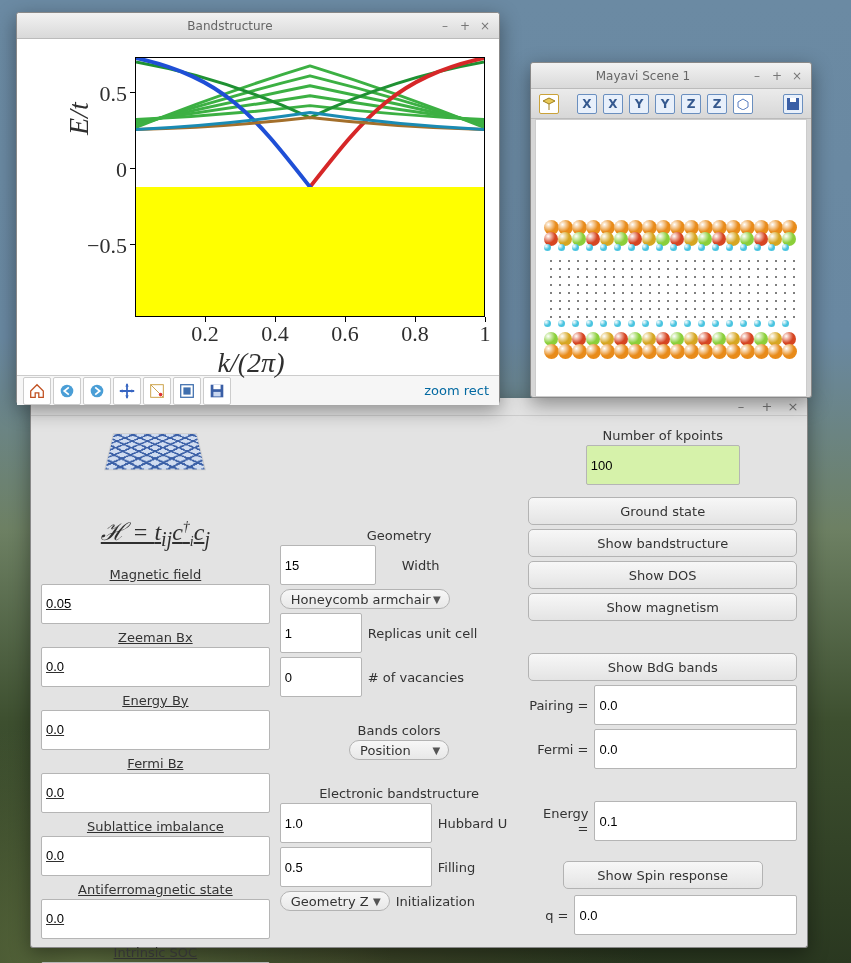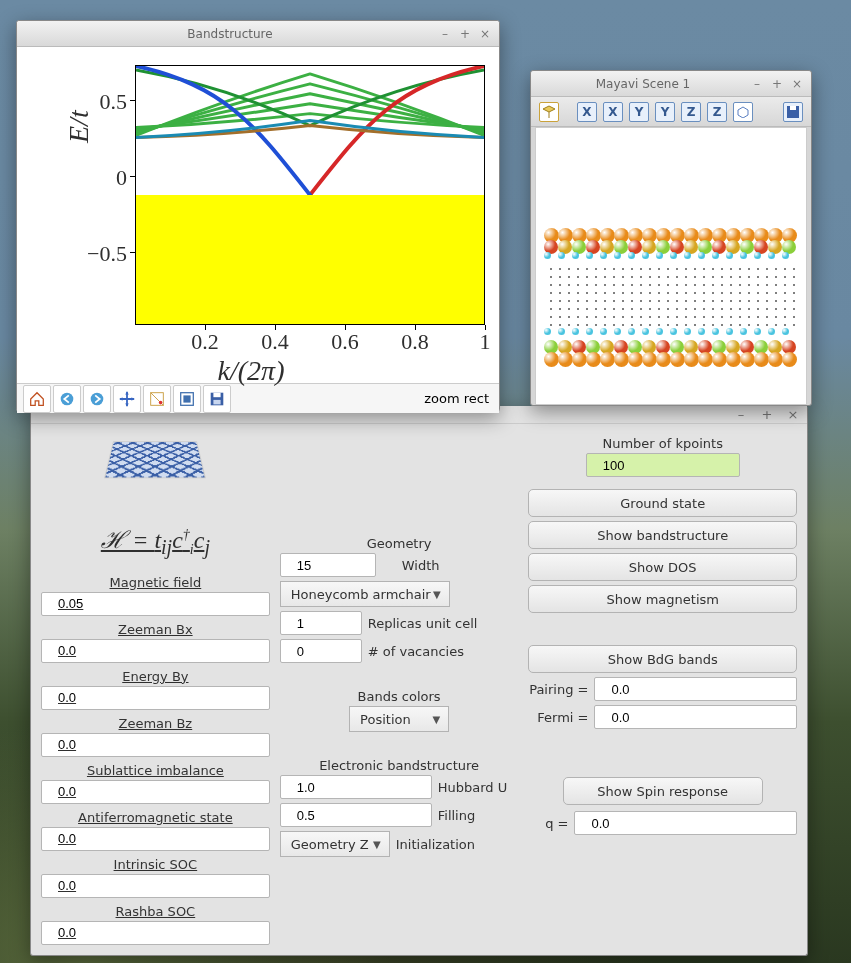--- a/index.html
+++ b/index.html
@@ -20,21 +20,20 @@
     background: radial-gradient(ellipse 60% 100% at 10% 100%, #5a6a3d 0%, transparent 60%),
                 radial-gradient(ellipse 60% 100% at 40% 100%, #3c4427 0%, transparent 60%);
     pointer-events:none;
   }
   .window {
     position:absolute;
     background:#e8e8e8;
     border:1px solid #888;
     box-shadow: 0 6px 20px rgba(0,0,0,0.4);
     border-radius:3px;
-    margin-top:8px;
   }
   .titlebar {
     height:26px;
     display:flex;
     align-items:center;
     padding:0 6px;
     background:linear-gradient(#f2f2f2,#d9d9d9);
     border-bottom:1px solid #bbb;
     border-radius:3px 3px 0 0;
     font-size:12px;
@@ -78,21 +77,21 @@
   .mpl-toolbar {
     display:flex; align-items:center; height:30px; padding:0 6px;
     border-top:1px solid #ccc; background:#f6f6f6;
   }
   .mpl-btn {
     width:28px; height:28px; border:1px solid #ccc;
     display:flex; align-items:center; justify-content:center;
     margin-right:2px; background:#fff; border-radius:2px;
   }
   .mpl-btn svg { width:18px; height:18px; }
-  .mpl-status { margin-left:auto; color:#000000; font-size:13px; padding-right:4px;}
+  .mpl-status { margin-left:auto; color:#0369a1; font-size:13px; padding-right:4px;}
   
   #mayavi-win { left:530px; top:62px; width:282px; height:336px; background:#d6d6d6; z-index:2; }
   .mayavi-toolbar {
     height:30px; display:flex; align-items:center; gap:6px; padding:0 8px;
     background:linear-gradient(#ebebeb,#d7d7d7); border-bottom:1px solid #bbb;
   }
   .may-btn {
     width:20px; height:20px; border:1px solid #6a8fbf;
     display:flex; align-items:center; justify-content:center;
     background:#e8f0fb; color:#35598f; font-size:12px; font-weight:bold;
@@ -108,36 +107,36 @@
   
   #panel-win { left:30px; top:398px; width:778px; height:550px; background:#e3e3e3; z-index:1; border-top:none; }
   #panel-titlebar { height:18px; border-bottom:1px solid #ccc; display:flex; justify-content:flex-end; padding:0 6px; align-items:center; gap:10px; color:#888; background:#e3e3e3;}
   #panel-body { display:flex; padding:6px 10px 10px; gap:10px; }
   .col { display:flex; flex-direction:column; }
   .col1 { width:230px;text-decoration:underline; }
   .col2 { width:240px; }
   .col3 { width:270px; }
   .lbl { text-align:center; font-size:13px; color:#333; margin-top:6px; margin-bottom:2px;}
   .field {
-    width:162px; height:24px;
+    width:162px; height:40px;
     border:1px solid #b5b5b5; border-radius:2px;
-    background:#fff; padding:3px 16px; font-size:13px;
+    background:#fff; padding:3px 4px; font-size:13px;
   }
   .field.highlight{ background:#d6f2aa; }
   .row { display:flex; align-items:center; gap:6px; margin-bottom:4px;}
   .row .field { flex:0 0 auto; }
   .side-label { font-size:13px; color:#333; }
   .btn {
     height:28px; border:1px solid #b3b3b3; border-radius:5px;
     background:linear-gradient(#f7f7f7,#e4e4e4);
     display:flex; align-items:center; justify-content:center;
     font-size:13px; color:#333; margin-bottom:4px;
   }
   .combo {
-    height:26px; border:1px solid #b3b3b3; border-radius:0;
+    height:20px; border:1px solid #b3b3b3; border-radius:10px;
     background:linear-gradient(#f7f7f7,#e8e8e8);
     display:flex; align-items:center; padding:0 8px 0 10px;
     font-size:13px; color:#333; width:162px;
     justify-content:space-between;
   }
   .caret { font-size:10px; color:#555; }
   .toggle {
     width:200px; height:22px; border:1px solid #b0b0b0;
     display:flex; margin:0 auto 6px;
   }
@@ -664,21 +663,21 @@
 
       <div class="lbl">Magnetic field</div>
       <input class="field" style="width: 100%;" value="0.05">
 
       <div class="lbl">Zeeman Bx</div>
       <input class="field" style="width: 100%;" value="0.0">
 
       <div class="lbl">Energy By</div>
       <input class="field" style="width: 100%;" value="0.0">
 
-      <div class="lbl">Zeeman Bz</div>
+      <div class="lbl">Fermi Bz</div>
       <input class="field" style="width: 100%;" value="0.0">
 
       <div class="lbl">Sublattice imbalance</div>
       <input class="field" style="width: 100%;" value="0.0">
 
       <div class="lbl">Antiferromagnetic state</div>
       <input class="field" style="width: 100%;" value="0.0">
 
       <div class="lbl">Intrinsic SOC</div>
       <input class="field" style="width: 100%;" value="0.0">
@@ -746,20 +745,24 @@
       <div class="row">
         <span class="side-label eq-label">Pairing =</span>
         <input class="field" style="flex: 1 1 0%;" value="0.0">
       </div>
       <div class="row">
         <span class="side-label eq-label">Fermi =</span>
         <input class="field" style="flex: 1 1 0%;" value="0.0">
       </div>
 
       <div style="height:28px"></div>
+      <div class="row">
+        <span class="side-label eq-label">Energy =</span>
+        <input class="field" style="flex: 1 1 0%;" value="0.1">
+      </div>
 
       <div style="height:16px"></div>
       <div class="btn" style="width:200px;margin:0 auto 6px">Show Spin response</div>
       <div class="row">
         <span class="side-label eq-label" style="width:40px">q =</span>
         <input class="field" style="flex: 1 1 0%;" value="0.0">
       </div>
     </div>
   </div>
 </div>

